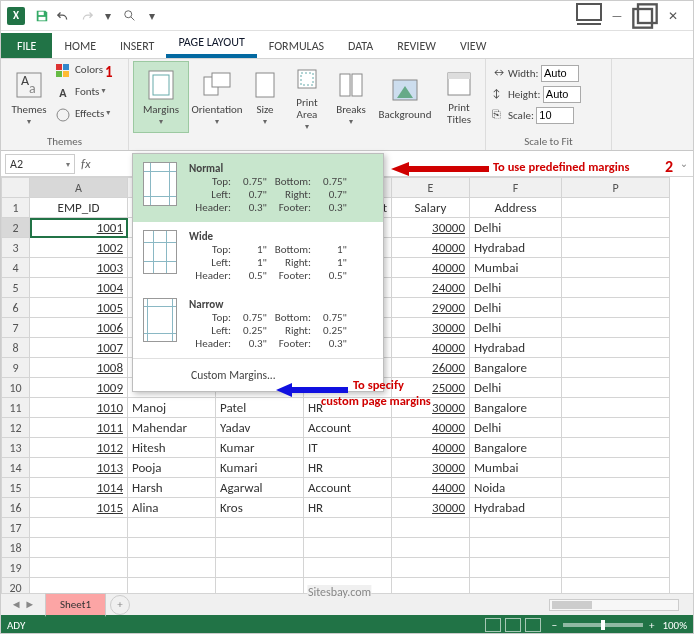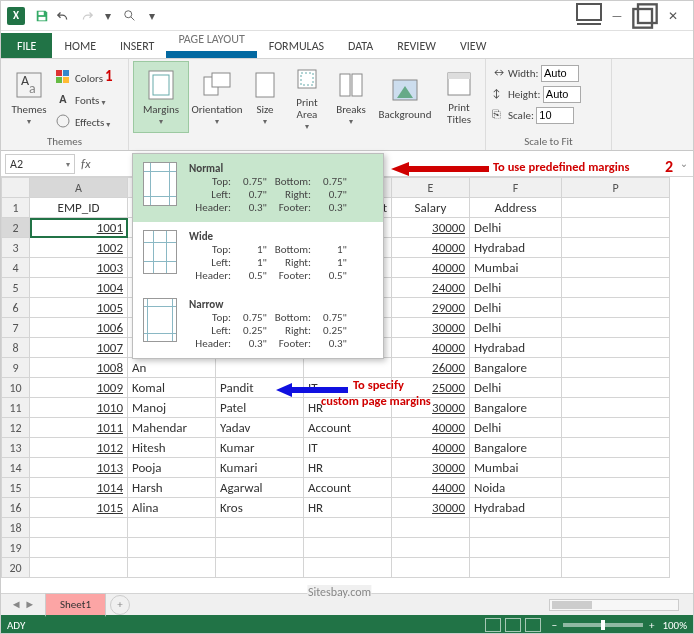--- a/index.html
+++ b/index.html
@@ -10,33 +10,33 @@
   .excel-logo { width: 18px; height: 18px; background: #217346; color: #fff; display: flex; align-items: center; justify-content: center; font-weight: bold; font-size: 11px; border-radius: 2px; margin-right: 6px; }
   .qat-btn { width: 22px; height: 22px; display: flex; align-items: center; justify-content: center; color: #555; cursor: pointer; }
   .qat-btn svg { width: 14px; height: 14px; }
   .titlebar-spacer { flex: 1; }
   .win-btn { width: 28px; height: 22px; display: flex; align-items: center; justify-content: center; color: #555; }
 
   
   .ribbon-tabs { height: 28px; display: flex; align-items: flex-end; border-bottom: 1px solid #d4d4d4; background: #fff; }
   .ribbon-tab { padding: 6px 12px 5px; font-size: 12px; color: #444; cursor: pointer; }
   .ribbon-tab.file { background: #217346; color: #fff; padding-left: 16px; padding-right: 16px; }
-  .ribbon-tab.active { color: #737373; border-bottom: 7px solid #0369a1; }
+  .ribbon-tab.active { color: #0f172a; border-bottom: 4px solid #0369a1; }
 
   
   .ribbon { height: 92px; background: #f3f3f3; border-bottom: 1px solid #c8c8c8; display: flex; }
   .group { border-right: 1px solid #dcdcdc; display: flex; flex-direction: column; padding: 2px 4px 0; }
   .group-label { text-align: center; font-size: 11px; color: #666; padding-bottom: 2px; margin-top: auto; }
   .group-body { flex: 1; display: flex; align-items: flex-start; }
   .big-btn { display: flex; flex-direction: column; align-items: center; justify-content: center; width: 56px; height: 72px; font-size: 11px; color: #444; cursor: pointer; border: 1px solid transparent; }
   .big-btn.active { background: #c8e6cd; border: 1px solid #9cc9a1; }
   .big-btn .ico { width: 32px; height: 32px; display: flex; align-items: center; justify-content: center; }
   .big-btn .lbl { margin-top: 2px; }
   .big-btn .dd { font-size: 8px; color: #666; }
-  .small-row { display: flex; align-items: flex-end; height: 22px; font-size: 11px; color: #444; cursor: pointer; padding: 0 2px; }
+  .small-row { display: flex; align-items: flex-start; height: 22px; font-size: 11px; color: #444; cursor: pointer; padding: 0 2px; }
   .small-row .ico { width: 16px; height: 16px; margin-right: 4px; display:flex; align-items:center; justify-content:center; }
   .small-row .dd { margin-left: 2px; font-size: 8px; color: #666; }
   .scale-col { display:flex; flex-direction:column; gap:1px; padding:2px 2px 0; }
   .scale-row { display:flex; align-items:center; font-size:11px; color:#444; height:20px; }
   .scale-row .ico { width:14px; height:14px; margin-right:2px; }
   .scale-input { width:38px; height:17px; border:1px solid #aaa; background:#fff; font-size:11px; padding:0 2px; }
 
   
   .formula-row { height: 26px; display: flex; align-items: center; border-bottom: 1px solid #d4d4d4; background: #fff; position: relative; }
   .name-box { width: 70px; height: 20px; border: 1px solid #ccc; margin-left: 4px; display: flex; align-items: center; padding: 0 4px; font-size: 12px; }
@@ -475,20 +475,30 @@
           <th>16</th>
           <td class="num">1015</td>
           <td>Alina</td>
           <td>Kros</td>
           <td>HR</td>
           <td class="num">30000</td>
           <td>Hydrabad</td>
           <td></td>
         </tr>
         <tr>
+          <th>17</th>
+          <td></td>
+          <td></td>
+          <td></td>
+          <td></td>
+          <td></td>
+          <td></td>
+          <td></td>
+        </tr>
+        <tr>
           <th>18</th>
           <td></td>
           <td></td>
           <td></td>
           <td></td>
           <td></td>
           <td></td>
           <td></td>
         </tr>
         <tr>
@@ -584,20 +594,21 @@
           <span>0.25"</span>
           <span>Right:</span>
           <span>0.25"</span>
         <span>Header:</span>
           <span>0.3"</span>
           <span>Footer:</span>
           <span>0.3"</span>
       </div>
     </div>
   </div>
+  <div class="custom-row">Custom Margins...</div>
 </div>
 
 <svg class="arrow-red" style="left:390px;top:159px" width="98" height="18">
     <polygon points="0,9 18,2 18,6 98,6 98,12 18,12 18,16" fill="#d00000"></polygon>
   </svg>
 <div class="annot" style="left:492px;top:158px">To use predefined margins</div>
 <div class="annot" style="left:664px;top:156px;font-size:16px">2</div>
 
 <svg class="arrow-blue" style="left:275px;top:381px" width="72" height="16">
     <polygon points="0,8 16,1 16,5 72,5 72,11 16,11 16,15" fill="#1010e0"></polygon>

